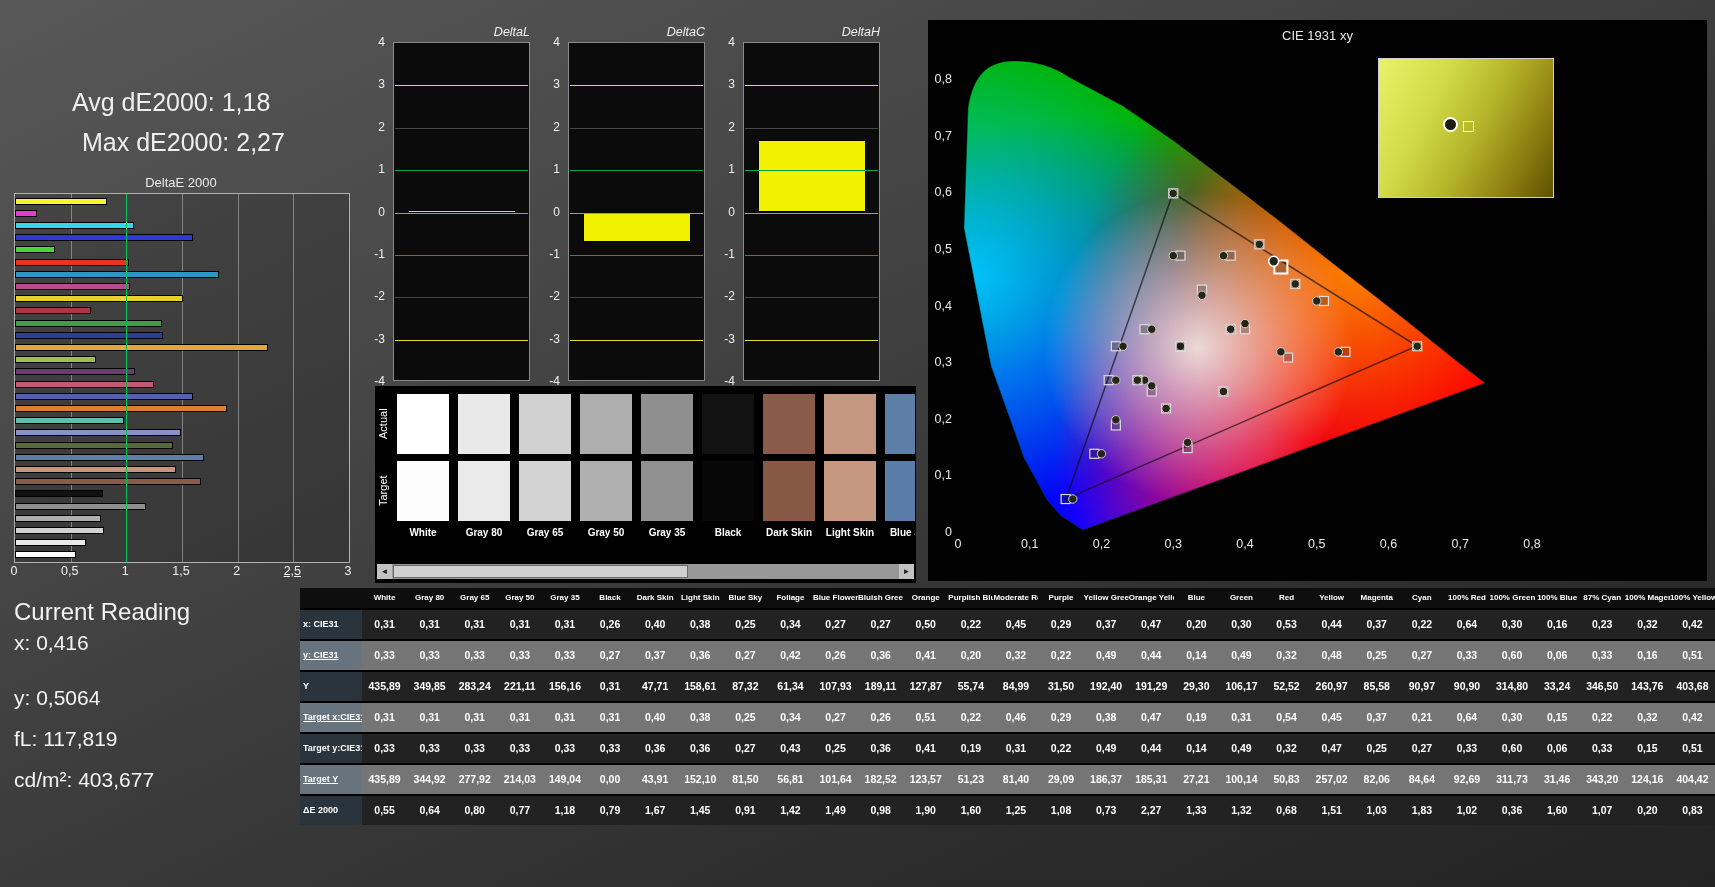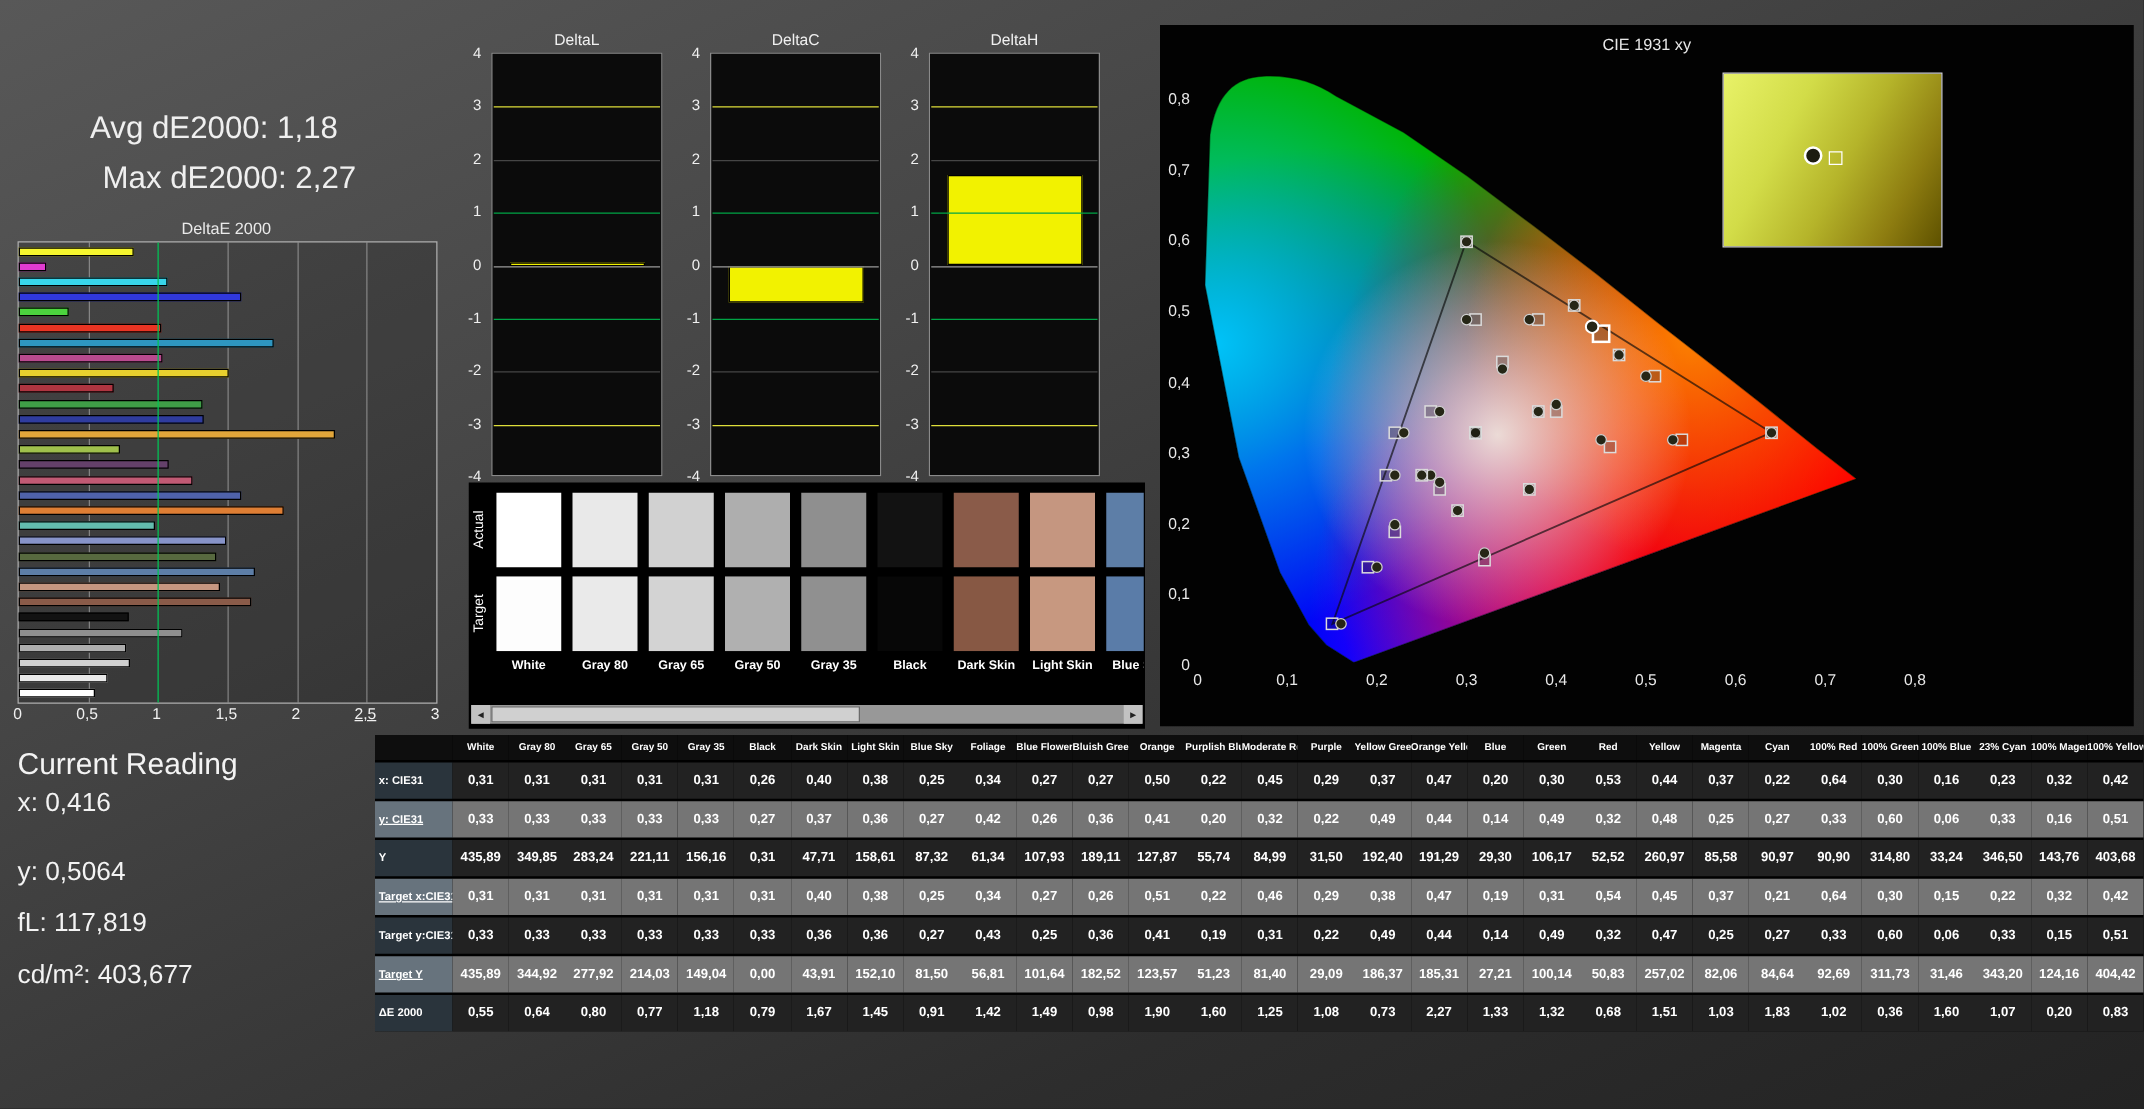--- a/index.html
+++ b/index.html
@@ -21,21 +21,21 @@
   .de-bars{position:absolute;left:0;top:0;right:0;bottom:0;display:flex;flex-direction:column;
     justify-content:space-around;z-index:2;padding:1px 0;}
   .de-bar-row{flex:1;display:flex;align-items:center;}
   .de-bar{height:7px;border:1px solid #000;box-sizing:border-box;min-width:2px;}
   .de-xticks{position:absolute;left:14px;top:564px;width:334px;height:16px;}
   .de-xticks span{position:absolute;transform:translateX(-50%);font-size:12.5px;color:#f0f0f0;white-space:nowrap;}
 
   
   .dchart{position:absolute;top:42px;width:137px;height:339px;}
   .dchart-plot{position:absolute;left:0;top:0;right:0;bottom:0;background:#0b0b0b;border:1px solid #8a8a8a;box-sizing:border-box;}
-  .dchart-title{position:absolute;top:-17px;left:0;right:0;text-align:center;font-size:12.5px;color:#f0f0f0;}
+  .dchart-title{position:absolute;top:-17px;left:0;right:0;text-align:right;font-size:12.5px;color:#f0f0f0;font-style:italic;}
   .dchart-ylabels{position:absolute;left:-27px;top:0;width:22px;height:100%;}
   .dchart-ylabels span{position:absolute;right:3px;font-size:12px;color:#f0f0f0;}
   .d-grid{position:absolute;left:1px;right:1px;height:1px;z-index:3;}
   .d-grid.yellow{background:#dede3a;}
   .d-grid.green{background:#00a546;}
   .d-grid.gray{background:#464646;}
   .d-grid.zero{background:#9a9a9a;}
   .d-bar{position:absolute;left:10%;width:80%;background:#f2f200;border:1px solid #000;box-sizing:border-box;z-index:2;}
 
   
@@ -482,21 +482,21 @@
       <div class="th">Orange Yellow</div>
       <div class="th">Blue</div>
       <div class="th">Green</div>
       <div class="th">Red</div>
       <div class="th">Yellow</div>
       <div class="th">Magenta</div>
       <div class="th">Cyan</div>
       <div class="th">100% Red</div>
       <div class="th">100% Green</div>
       <div class="th">100% Blue</div>
-      <div class="th">23% Cyan</div>
+      <div class="th">87% Cyan</div>
       <div class="th">100% Magenta</div>
       <div class="th">100% Yellow</div>
       <div class="rl dark">x: CIE31</div>
       <div class="td dark">0,31</div>
       <div class="td dark">0,31</div>
       <div class="td dark">0,31</div>
       <div class="td dark">0,31</div>
       <div class="td dark">0,31</div>
       <div class="td dark">0,26</div>
       <div class="td dark">0,40</div>

